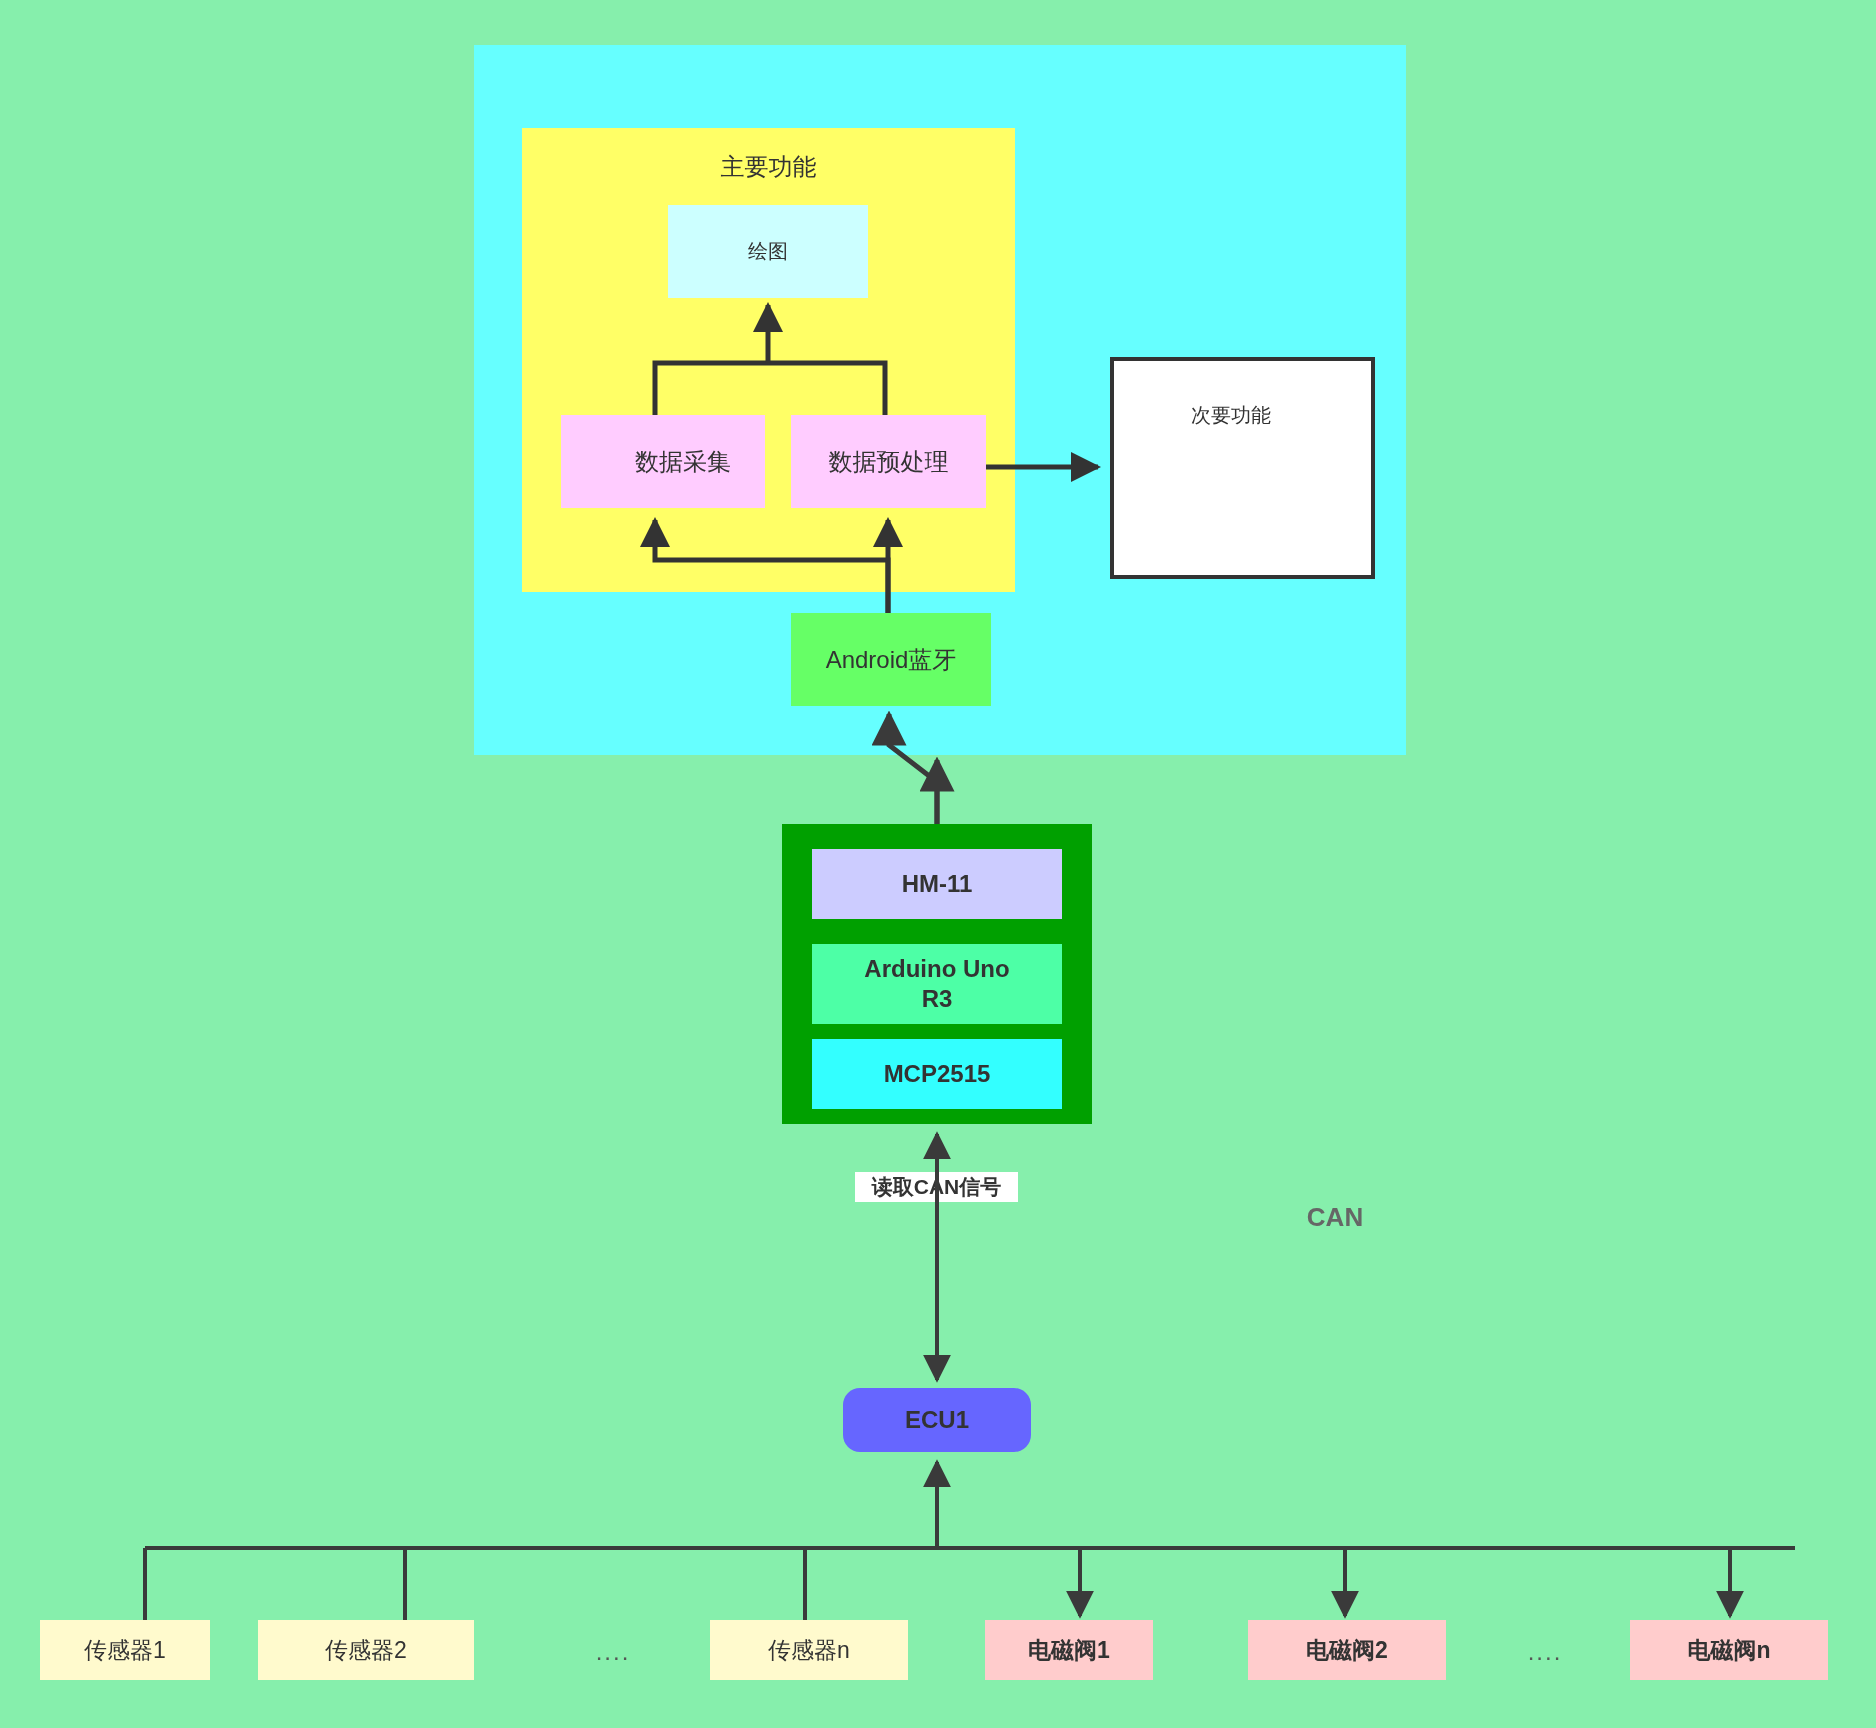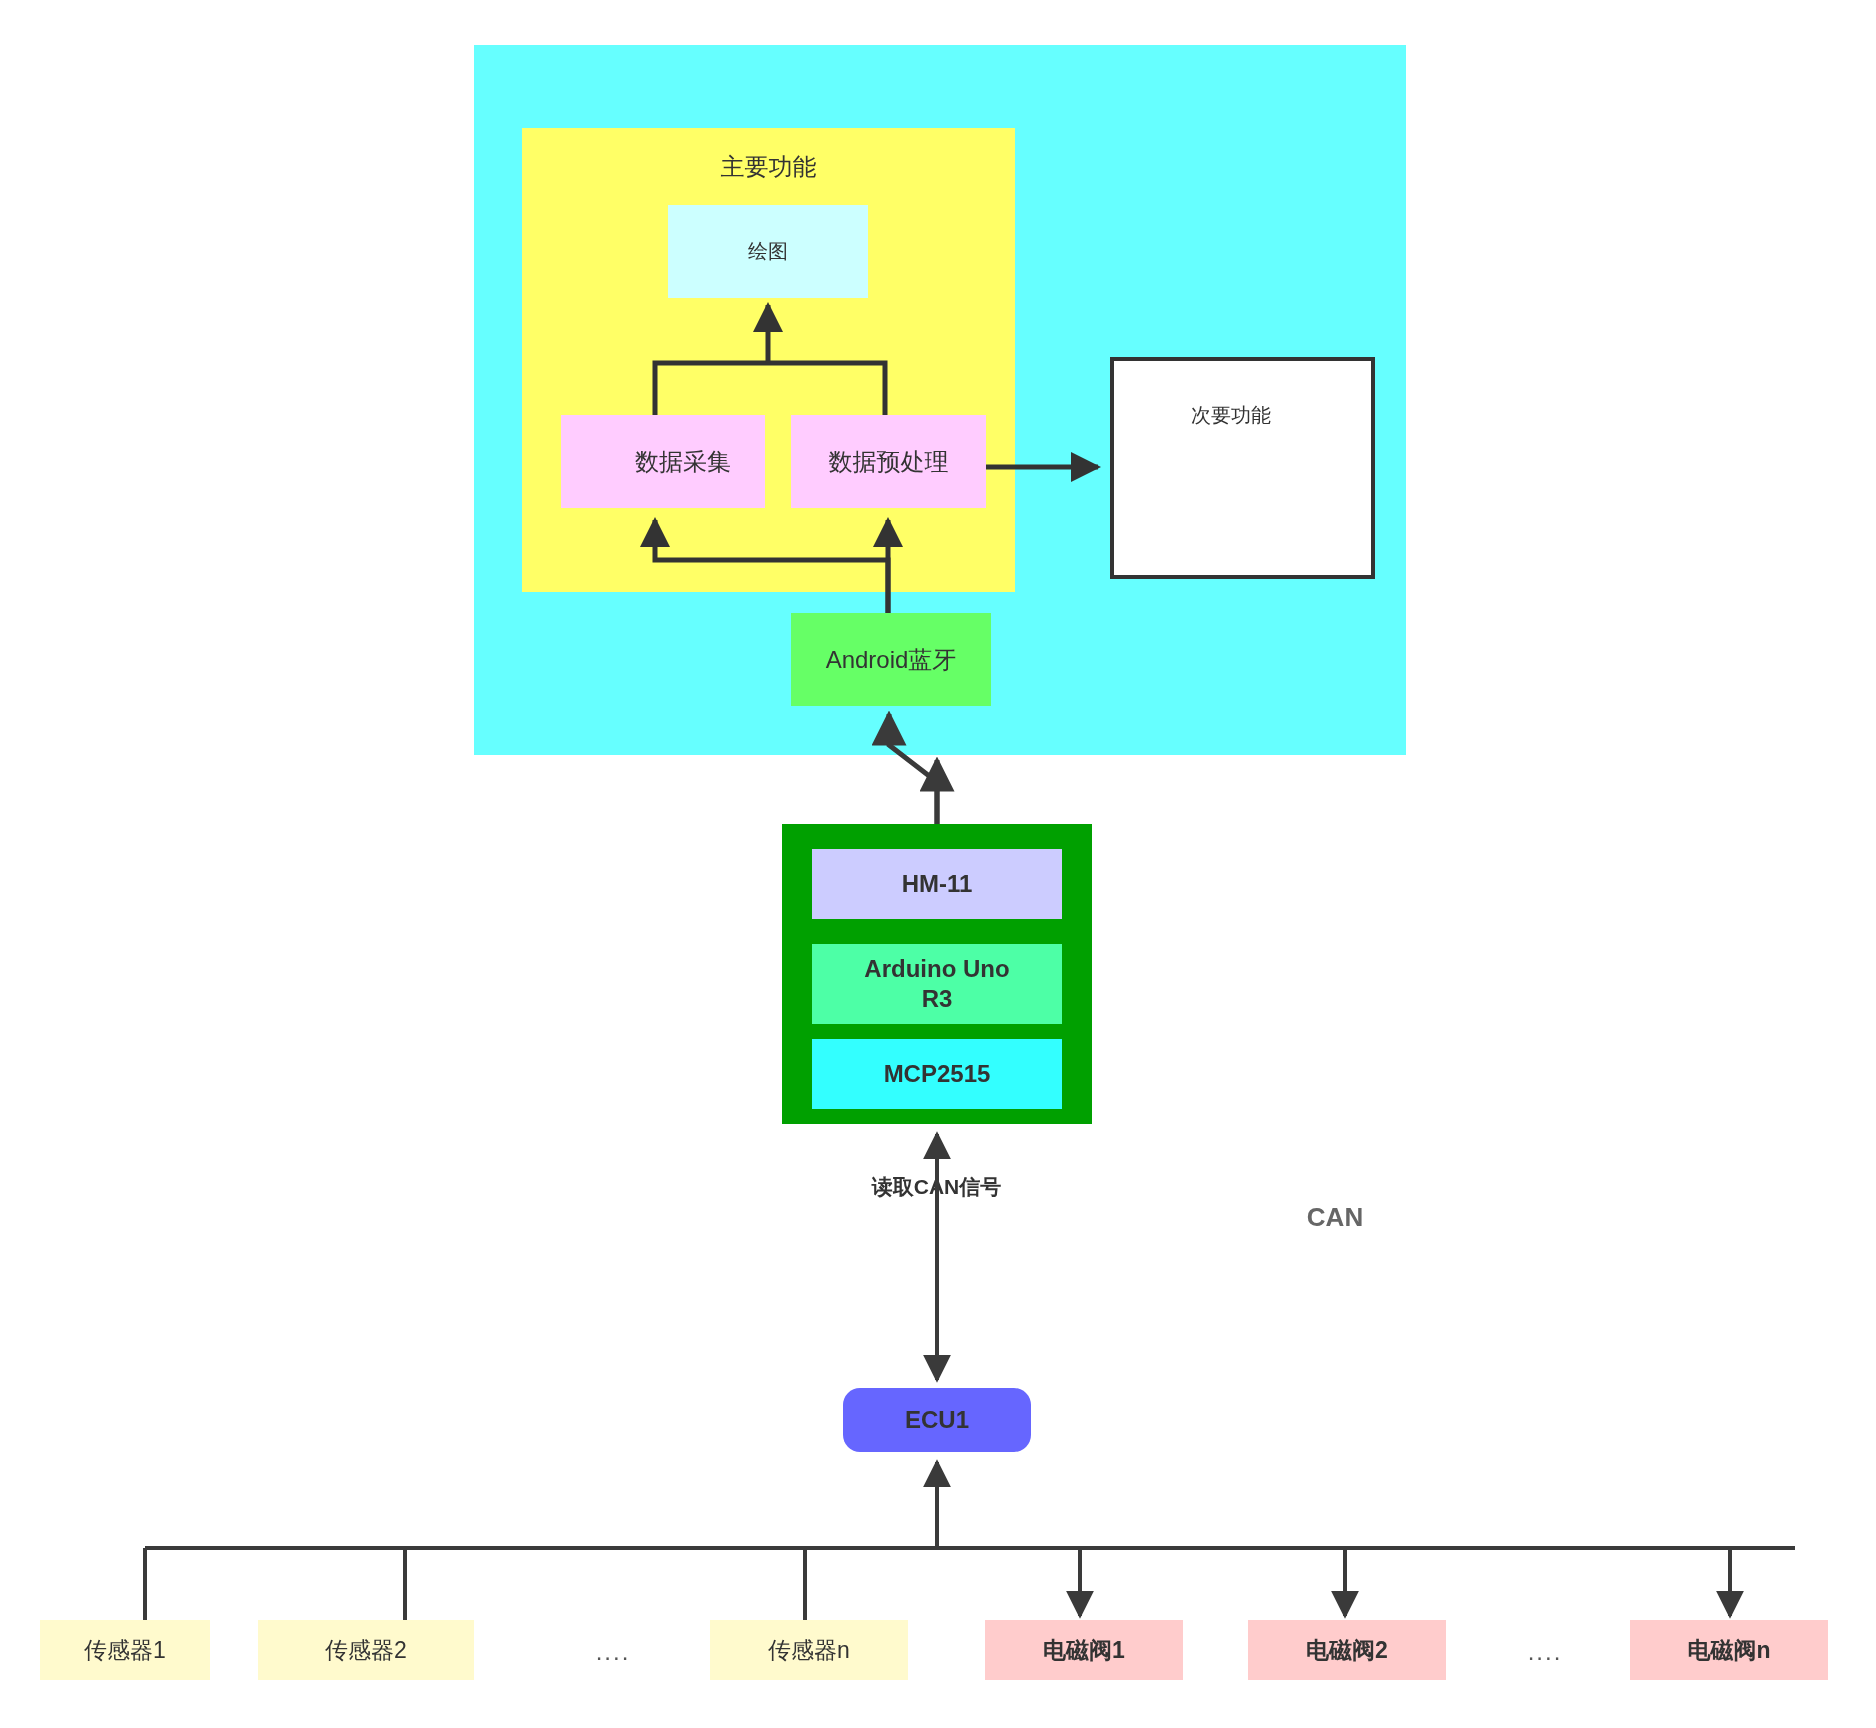--- a/index.html
+++ b/index.html
@@ -5,21 +5,21 @@
 <style>
   html, body {
     margin: 0;
     padding: 0;
     background: #000000;
   }
   #stage {
     position: relative;
     width: 1876px;
     height: 1728px;
-    background: #ffffff;
+    background: #86efac;
     font-family: "Liberation Sans", "DejaVu Sans", sans-serif;
     overflow: hidden;
   }
   .box {
     position: absolute;
     box-sizing: border-box;
     display: flex;
     align-items: center;
     justify-content: center;
     text-align: center;
@@ -187,21 +187,21 @@
   <div class="box" id="read-can-label">读取CAN信号</div>
   <div class="box" id="can-text">CAN</div>
 
   <div class="box" id="ecu1">ECU1</div>
 
   <div class="box device sensor" style="left:40px; width:170px;">传感器1</div>
   <div class="box device sensor" style="left:258px; width:216px;">传感器2</div>
   <div class="ellipsis" style="left:578px;">....</div>
   <div class="box device sensor" style="left:710px; width:198px;">传感器n</div>
 
-  <div class="box device valve" style="left:985px; width:198px;">电磁阀1</div>
+  <div class="box device valve" style="left:985px; width:168px;">电磁阀1</div>
   <div class="box device valve" style="left:1248px; width:198px;">电磁阀2</div>
   <div class="ellipsis" style="left:1510px;">....</div>
   <div class="box device valve" style="left:1630px; width:198px;">电磁阀n</div>
 
   <svg class="wires" viewBox="0 0 1876 1728">
     <defs>
       <marker id="arrow-dark" viewBox="0 0 10 10" refX="9" refY="5" markerWidth="6" markerHeight="6" orient="auto-start-reverse">
         <path d="M 0 0 L 10 5 L 0 10 z" fill="#333333"></path>
       </marker>
       <marker id="arrow-grey" viewBox="0 0 10 10" refX="9" refY="5" markerWidth="7" markerHeight="7" orient="auto-start-reverse">

